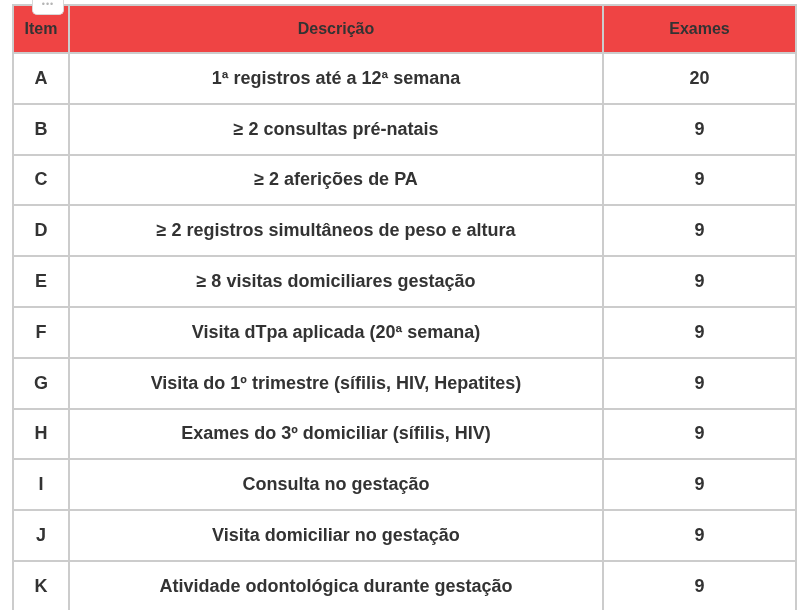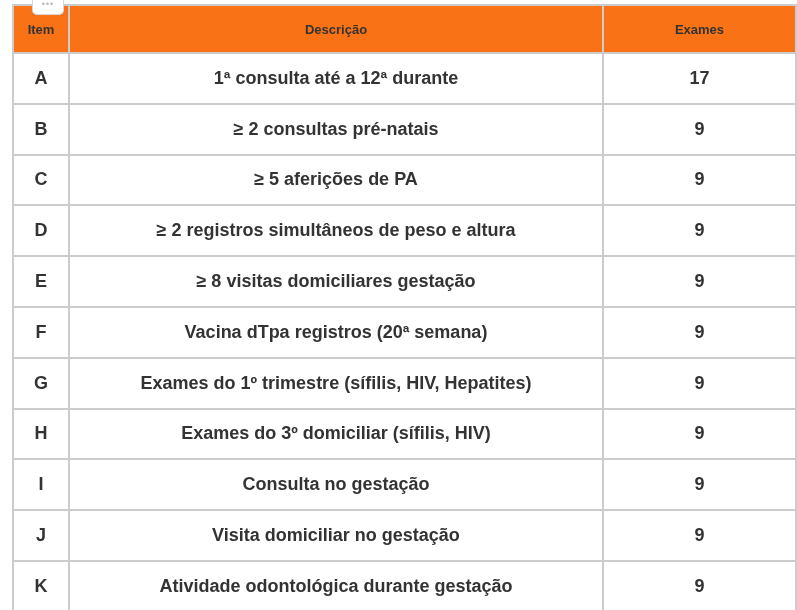--- a/index.html
+++ b/index.html
@@ -1,21 +1,21 @@
 <!DOCTYPE html>
 <html><head>
 <meta charset="utf-8">
 <style>
   html, body { margin: 0; padding: 0; background: #ffffff; }
   body { width: 797px; height: 610px; position: relative; overflow: hidden;
          font-family: "Liberation Sans", sans-serif; color: #333333; }
   .wrap { position: absolute; left: 12px; top: 4px; width: 784px; }
   table { border-collapse: collapse; width: 783px; table-layout: fixed; }
   th, td { border: 2px solid #cccccc; text-align: center; font-weight: bold; font-size: 18px; padding: 0; }
-  th { background: #f97316; height: 46px; font-size: 13px; }
+  th { background: #ef4444; height: 46px; font-size: 16px; }
   td { height: 48.8px; }
   col.c1 { width: 56px; }
   col.c2 { width: 534px; }
   col.c3 { width: 193px; }
   .handle { position: absolute; left: 20px; top: -4px; width: 30px; height: 14px;
             background: #fff; border: 1px solid #d8d8d8; border-top: none;
             border-radius: 0 0 5px 5px; text-align: center; font-size: 9px;
             color: #b5b5b5; line-height: 9px; letter-spacing: 1px; z-index: 2; }
 </style>
 </head>
@@ -32,51 +32,51 @@
     <thead>
       <tr>
         <th>Item</th>
         <th>Descrição</th>
         <th>Exames</th>
       </tr>
     </thead>
     <tbody>
       <tr>
           <td>A</td>
-          <td>1ª consulta até a 12ª durante</td>
-          <td>17</td>
+          <td>1ª registros até a 12ª semana</td>
+          <td>20</td>
         </tr>
       <tr>
           <td>B</td>
           <td>≥ 2 consultas pré-natais</td>
           <td>9</td>
         </tr>
       <tr>
           <td>C</td>
-          <td>≥ 5 aferições de PA</td>
+          <td>≥ 2 aferições de PA</td>
           <td>9</td>
         </tr>
       <tr>
           <td>D</td>
           <td>≥ 2 registros simultâneos de peso e altura</td>
           <td>9</td>
         </tr>
       <tr>
           <td>E</td>
           <td>≥ 8 visitas domiciliares gestação</td>
           <td>9</td>
         </tr>
       <tr>
           <td>F</td>
-          <td>Vacina dTpa registros (20ª semana)</td>
+          <td>Visita dTpa aplicada (20ª semana)</td>
           <td>9</td>
         </tr>
       <tr>
           <td>G</td>
-          <td>Exames do 1º trimestre (sífilis, HIV, Hepatites)</td>
+          <td>Visita do 1º trimestre (sífilis, HIV, Hepatites)</td>
           <td>9</td>
         </tr>
       <tr>
           <td>H</td>
           <td>Exames do 3º domiciliar (sífilis, HIV)</td>
           <td>9</td>
         </tr>
       <tr>
           <td>I</td>
           <td>Consulta no gestação</td>

